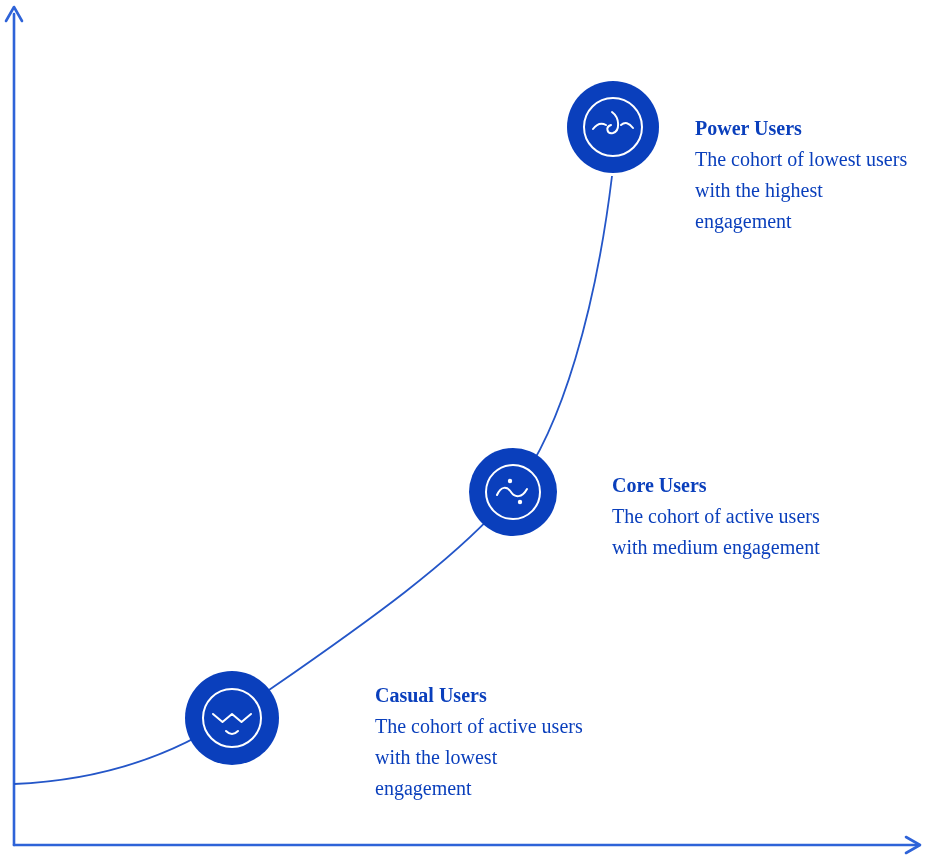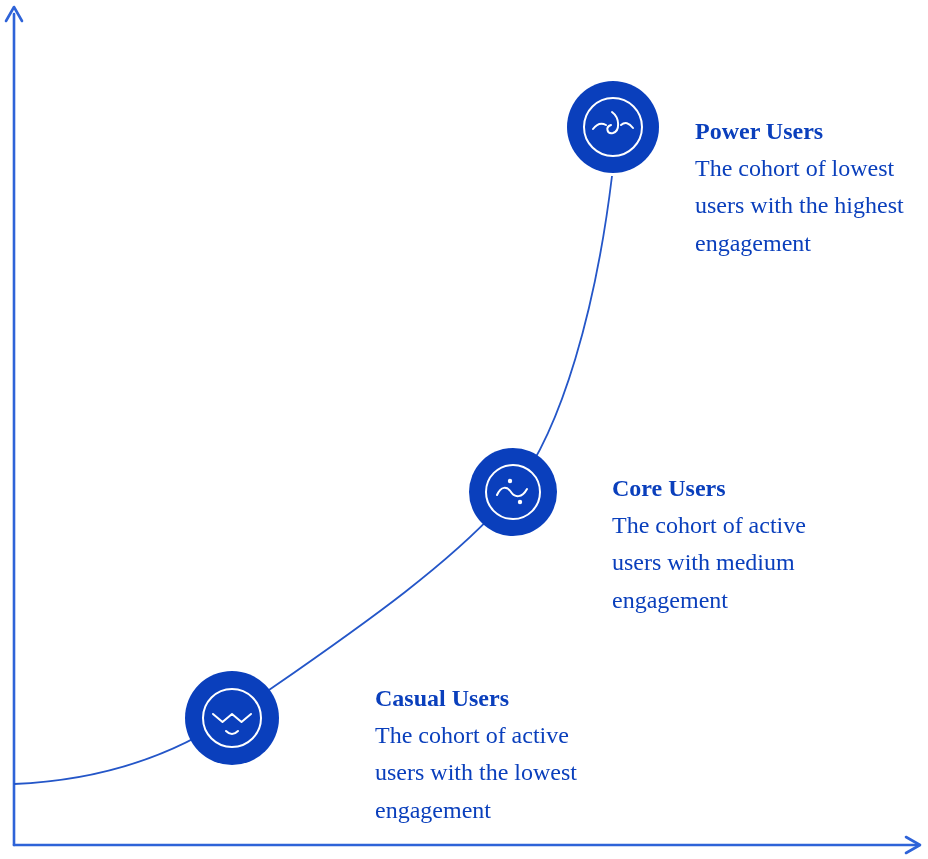--- a/index.html
+++ b/index.html
@@ -20,21 +20,21 @@
   }
   .canvas svg{position:absolute;left:0;top:0;}
   .axis{stroke:var(--axis);stroke-width:2.6;fill:none;stroke-linecap:round;stroke-linejoin:round;}
   .curve{stroke:var(--curve);stroke-width:1.8;fill:none;}
   .disc{fill:var(--accent);}
   .face{stroke:#ffffff;stroke-width:2;fill:none;stroke-linecap:round;stroke-linejoin:round;}
   .face-dot{fill:#ffffff;stroke:none;}
   .label{
     position:absolute;
     color:var(--label);
-    font-size:24px;
+    font-size:20px;
     line-height:1.55;
   }
   .label-title{font-weight:bold;}
   .label-casual{left:375px;top:680px;width:215px;}
   .label-core{left:612px;top:470px;width:215px;}
   .label-power{left:695px;top:113px;width:228px;}
 </style>
 </head>
 <body>
 

